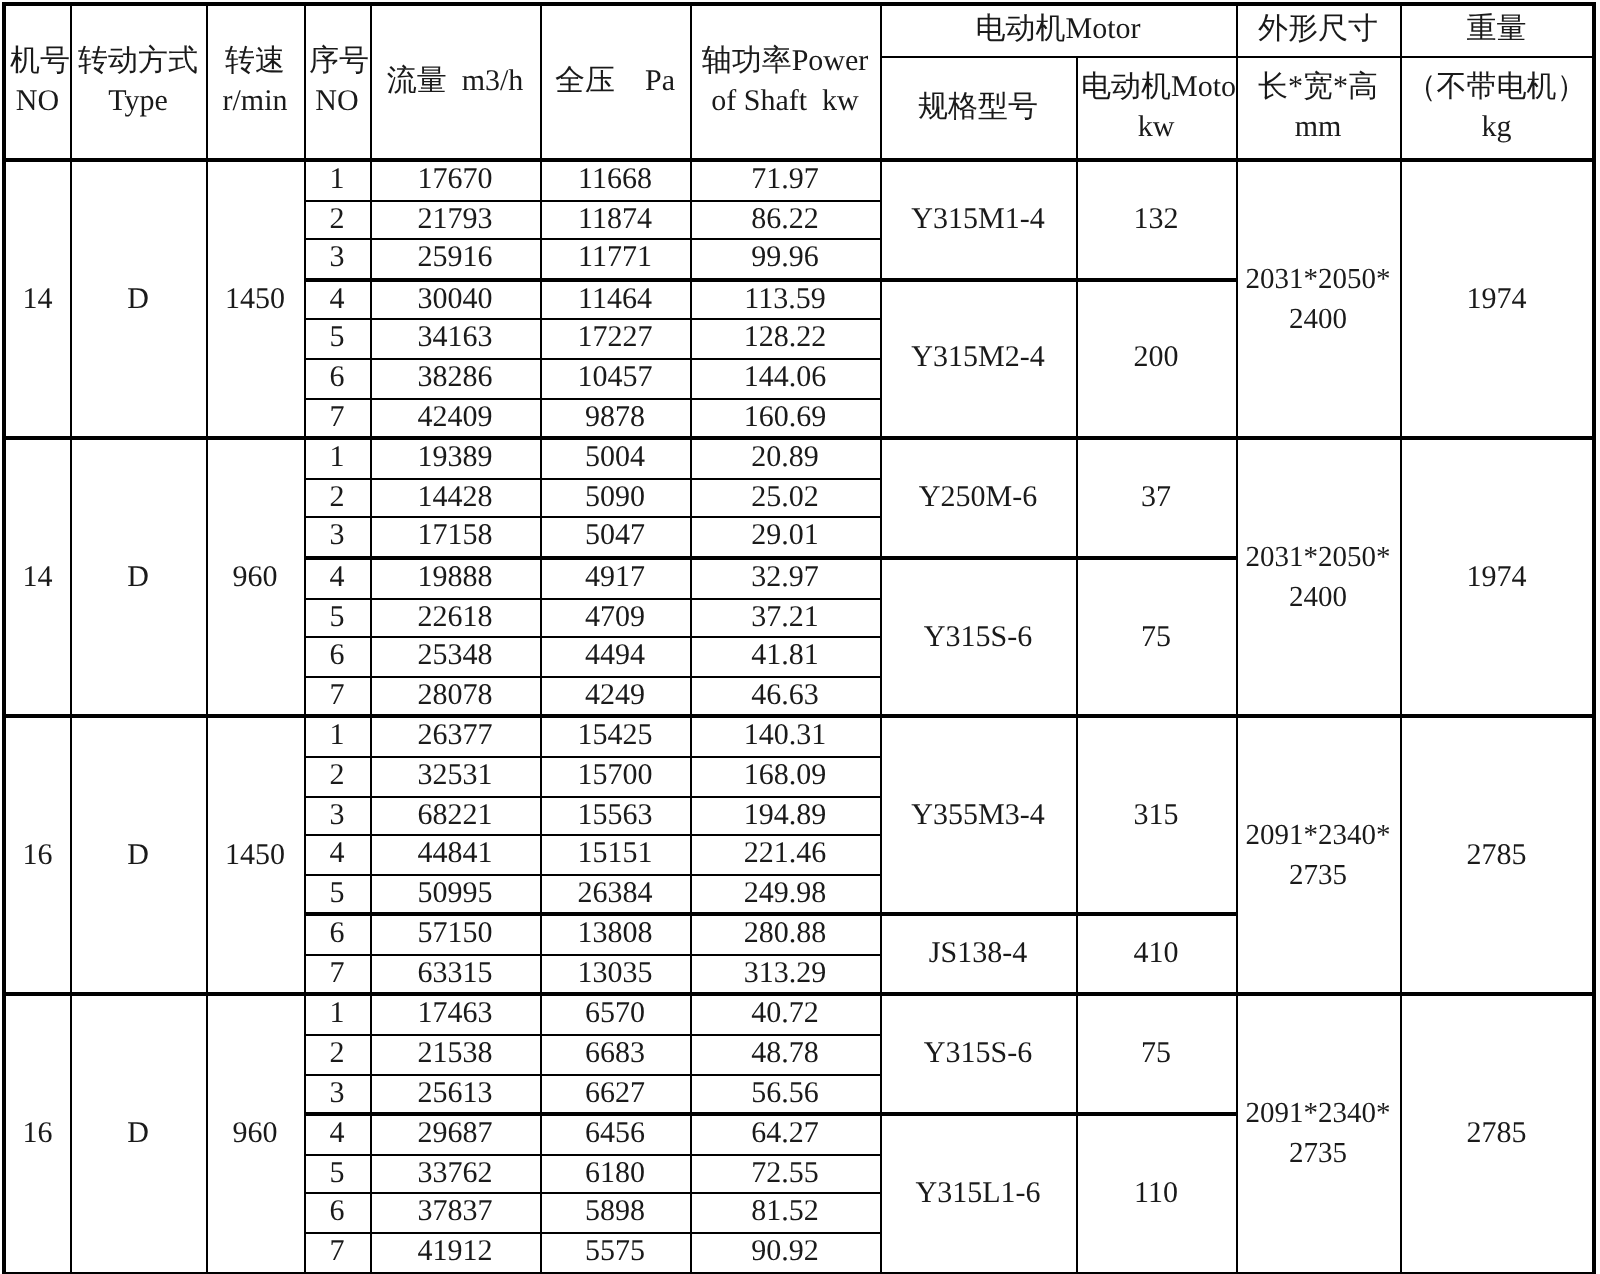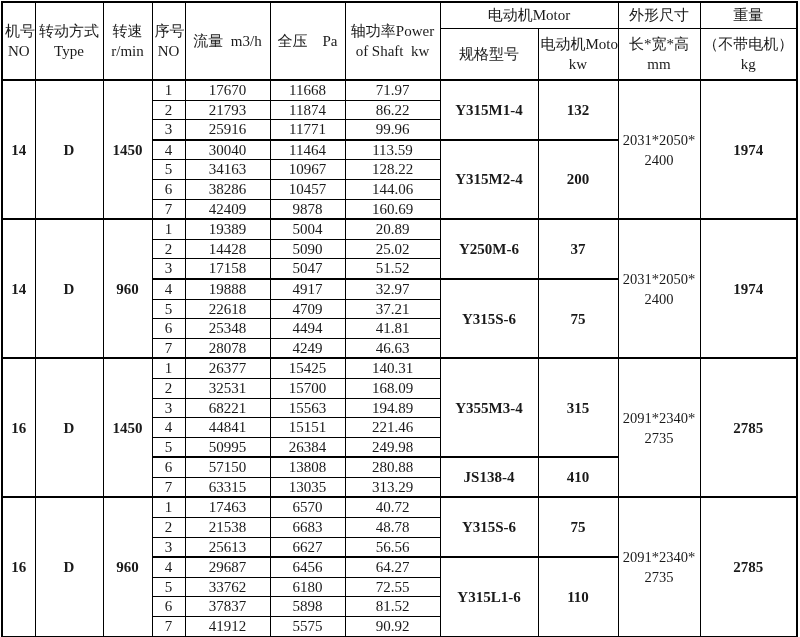--- a/index.html
+++ b/index.html
@@ -42,21 +42,21 @@
     line-height: 18.6px;
     white-space: nowrap;
   }
   tbody td.c-dims {
     white-space: normal;
     word-break: break-all;
     line-height: 20px;
     padding: 0 4px;
     font-size: 14.5px;
   }
-  tbody td.c-span { white-space: normal; line-height: 20px; font-weight: bold; }
+  tbody td.c-span { white-space: normal; line-height: 20px; }
   tr.block-start td { border-top: 2px solid #000000; }
   tr.motor-split td { border-top: 2px solid #000000; }
 </style>
 </head>
 <body>
 
 <table class="spec">
   <colgroup>
     <col style="width:33px">
       <col style="width:68px">
@@ -145,21 +145,21 @@
       <td>4</td>
       <td>30040</td>
       <td>11464</td>
       <td>113.59</td>
       <td rowspan="4" class="c-span">Y315M2-4</td>
       <td rowspan="4" class="c-span">200</td>
     </tr>
     <tr>
       <td>5</td>
       <td>34163</td>
-      <td>10967</td>
+      <td>17227</td>
       <td>128.22</td>
     </tr>
     <tr>
       <td>6</td>
       <td>38286</td>
       <td>10457</td>
       <td>144.06</td>
     </tr>
     <tr>
       <td>7</td>
@@ -184,21 +184,21 @@
     <tr>
       <td>2</td>
       <td>14428</td>
       <td>5090</td>
       <td>25.02</td>
     </tr>
     <tr>
       <td>3</td>
       <td>17158</td>
       <td>5047</td>
-      <td>51.52</td>
+      <td>29.01</td>
     </tr>
     <tr class="motor-split">
       <td>4</td>
       <td>19888</td>
       <td>4917</td>
       <td>32.97</td>
       <td rowspan="4" class="c-span">Y315S-6</td>
       <td rowspan="4" class="c-span">75</td>
     </tr>
     <tr>

